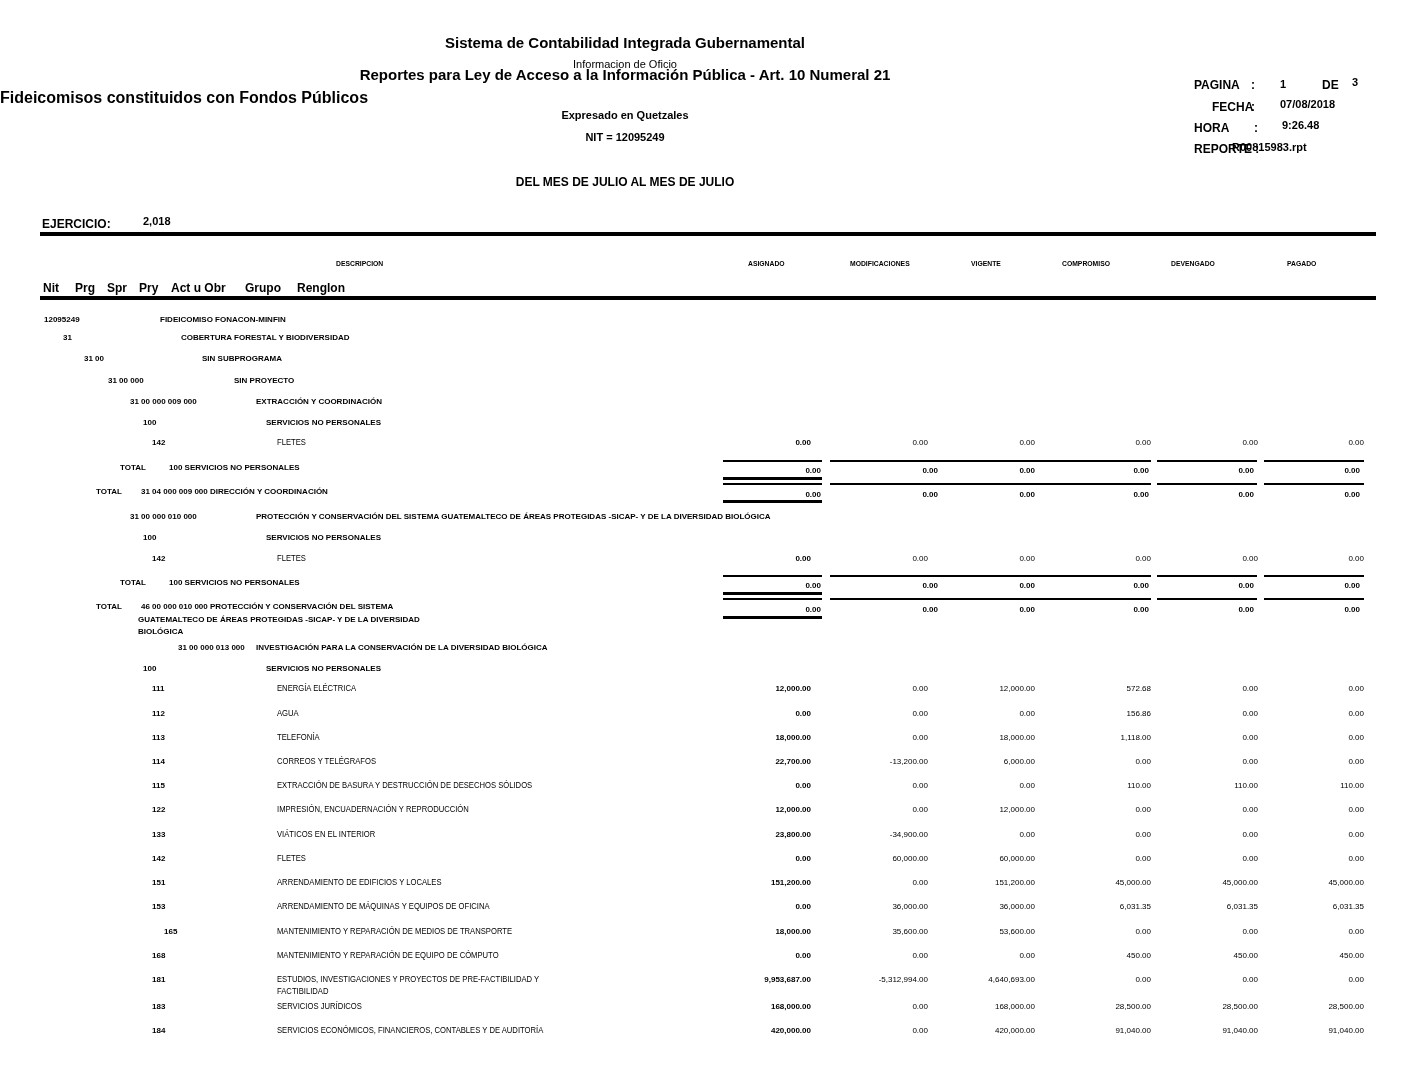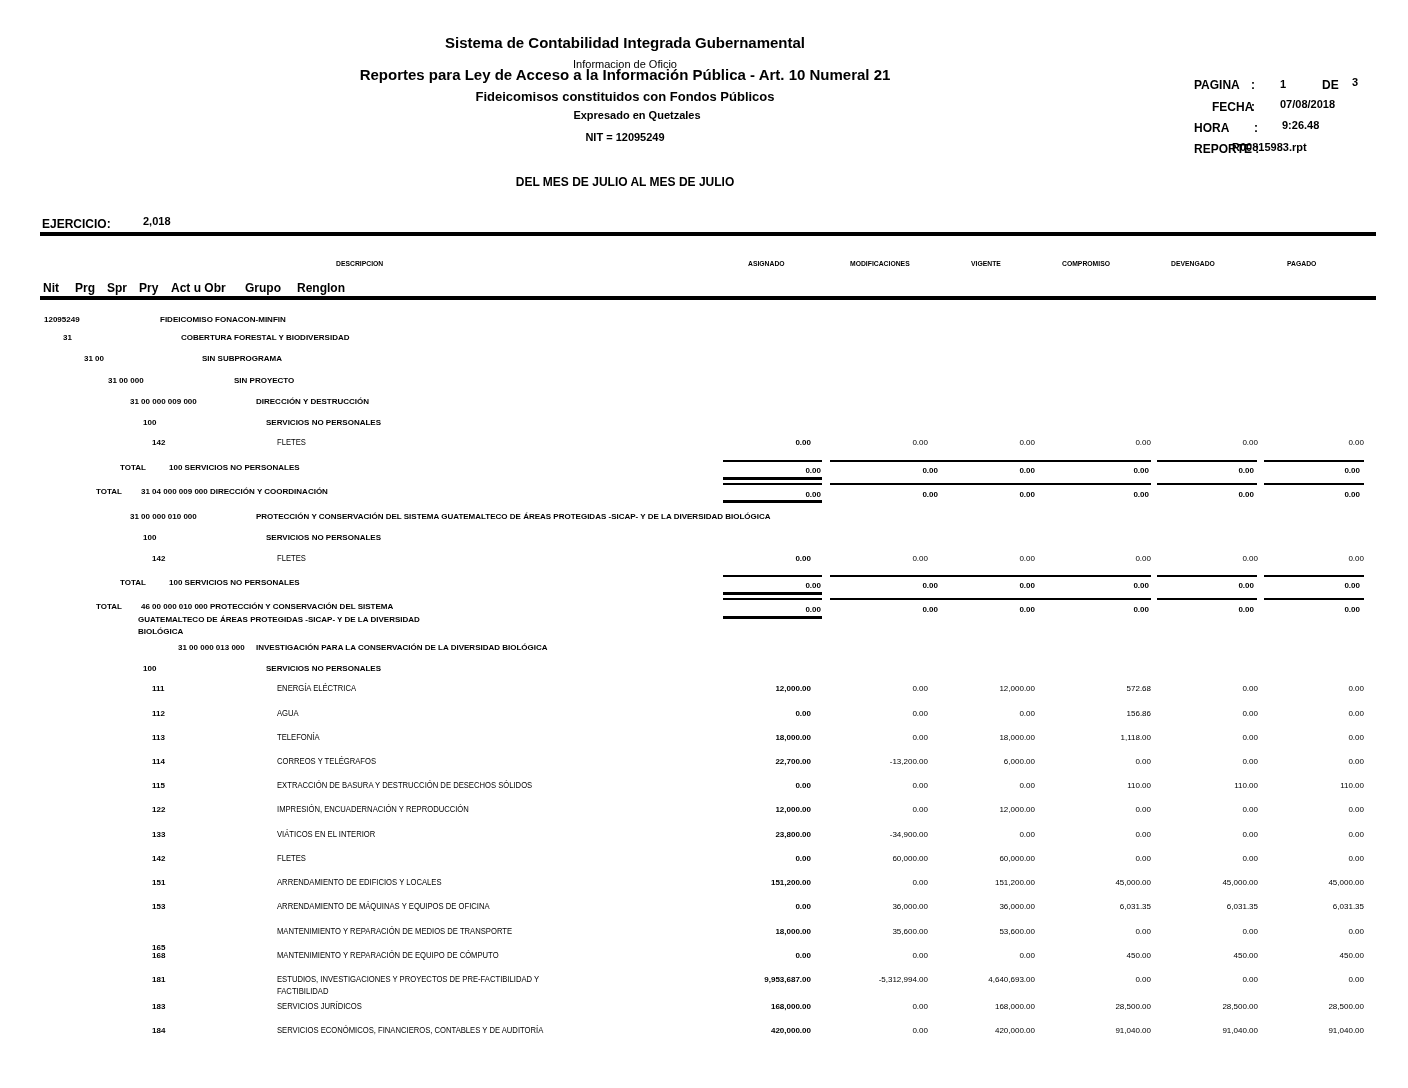--- a/index.html
+++ b/index.html
@@ -2,22 +2,22 @@
 <html><head>
 <meta charset="utf-8">
 <style>
   html, body { margin:0; padding:0; background:#ffffff; }
   body { width:1408px; height:1088px; position:relative; overflow:hidden; font-family:"Liberation Sans", sans-serif; color:#000; }
   .abs { position:absolute; white-space:nowrap; }
   .b { font-weight:bold; }
   .title1 { left:0; width:1250px; top:34px; font-size:15px; font-weight:bold; text-align:center; }
   .oficio { left:0; width:1250px; top:58px; font-size:11px; text-align:center; }
   .title2 { left:0; width:1250px; top:66px; font-size:15px; font-weight:bold; text-align:center; }
-  .title3 { left:0; width:1250px; top:89px; font-size:13px; font-weight:bold; text-align:center; }
-  .expresado { left:0; width:1250px; top:109px; font-size:11px; font-weight:bold; text-align:center;padding-left:12px; }
+  .title3 { left:0; width:1250px; top:89px; font-size:16px; font-weight:bold; }
+  .expresado { left:0; width:1250px; top:109px; font-size:11px; font-weight:bold; text-align:center; }
   .nit { left:0; width:1250px; top:131px; font-size:11px; font-weight:bold; text-align:center; }
   .period { left:0; width:1250px; top:175px; font-size:12px; font-weight:bold; text-align:center; }
   .meta-lbl { font-size:12px; font-weight:bold; }
   .meta-val { font-size:11px; font-weight:bold; }
   .rule { position:absolute; background:#000; }
   .colhdr { font-size:8px; font-weight:bold; top:259px; transform:scaleX(0.85); transform-origin:left; }
   .keyhdr { font-size:12px; font-weight:bold; top:281px; }
   .row-code { font-size:8px; font-weight:bold; }
   .row-desc { font-size:8px; font-weight:bold; }
   .det-desc { font-size:8.5px; transform:scaleX(0.9); transform-origin:left; }
@@ -81,21 +81,21 @@
 <span class="abs row-code" style="left:44px;top:315px;">12095249</span>
 <span class="abs row-desc" style="left:160px;top:315px;">FIDEICOMISO FONACON-MINFIN</span>
 <span class="abs row-code" style="left:63px;top:333px;">31</span>
 <span class="abs row-desc" style="left:181px;top:333px;">COBERTURA FORESTAL Y BIODIVERSIDAD</span>
 <span class="abs row-code" style="left:84px;top:354px;">31 00</span>
 <span class="abs row-desc" style="left:202px;top:354px;">SIN SUBPROGRAMA</span>
 <span class="abs row-code" style="left:108px;top:376px;">31 00 000</span>
 <span class="abs row-desc" style="left:234px;top:376px;">SIN PROYECTO</span>
 
 <span class="abs row-code" style="left:130px;top:397px;">31 00 000 009 000</span>
-<span class="abs row-desc" style="left:256px;top:397px;">DIRECCIÓN Y DESTRUCCIÓN</span>
+<span class="abs row-desc" style="left:256px;top:397px;">EXTRACCIÓN Y COORDINACIÓN</span>
 <span class="abs row-code" style="left:143px;top:418px;">100</span>
 <span class="abs row-desc" style="left:266px;top:418px;">SERVICIOS NO PERSONALES</span>
 
 <div>
   <span class="abs row-code" style="left:152px;top:438px;">142</span>
   <span class="abs det-desc" style="left:277px;top:437px;">FLETES</span>
   <span class="num bold" style="left:701px;top:438px;">0.00</span>
   <span class="num" style="left:818px;top:438px;">0.00</span>
   <span class="num" style="left:925px;top:438px;">0.00</span>
   <span class="num" style="left:1041px;top:438px;">0.00</span>
@@ -295,21 +295,21 @@
       <span class="abs det-desc" style="left:277px;top:901px;">ARRENDAMIENTO DE MÁQUINAS Y EQUIPOS DE OFICINA</span>
       <span class="abs det-desc" style="left:277px;top:913px;"></span>
       <span class="num bold" style="left:701px;top:902px;">0.00</span>
       <span class="num" style="left:818px;top:902px;">36,000.00</span>
       <span class="num" style="left:925px;top:902px;">36,000.00</span>
       <span class="num" style="left:1041px;top:902px;">6,031.35</span>
       <span class="num" style="left:1148px;top:902px;">6,031.35</span>
       <span class="num" style="left:1254px;top:902px;">6,031.35</span>
     </div>
     <div>
-      <span class="abs row-code" style="left:152px;top:927px;margin-top:16px;">165</span>
+      <span class="abs row-code" style="left:164px;top:927px;">165</span>
       <span class="abs det-desc" style="left:277px;top:926px;">MANTENIMIENTO Y REPARACIÓN DE MEDIOS DE TRANSPORTE</span>
       <span class="abs det-desc" style="left:277px;top:938px;"></span>
       <span class="num bold" style="left:701px;top:927px;">18,000.00</span>
       <span class="num" style="left:818px;top:927px;">35,600.00</span>
       <span class="num" style="left:925px;top:927px;">53,600.00</span>
       <span class="num" style="left:1041px;top:927px;">0.00</span>
       <span class="num" style="left:1148px;top:927px;">0.00</span>
       <span class="num" style="left:1254px;top:927px;">0.00</span>
     </div>
     <div>

